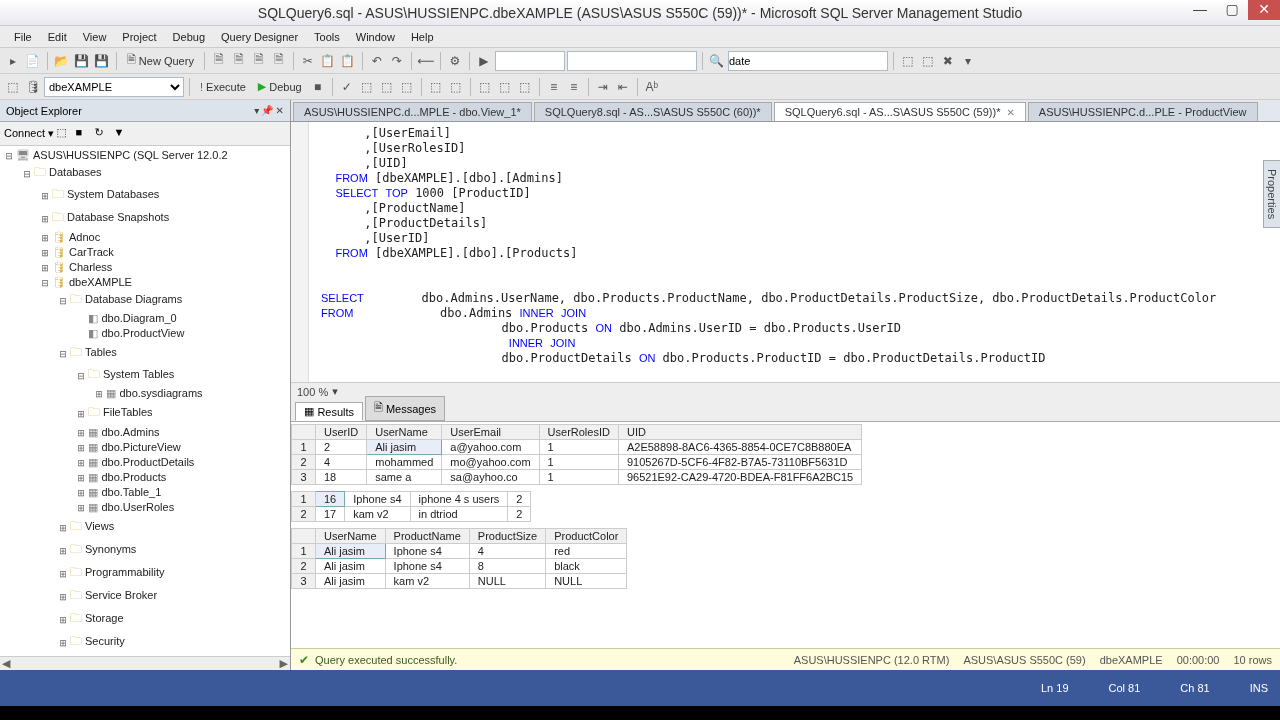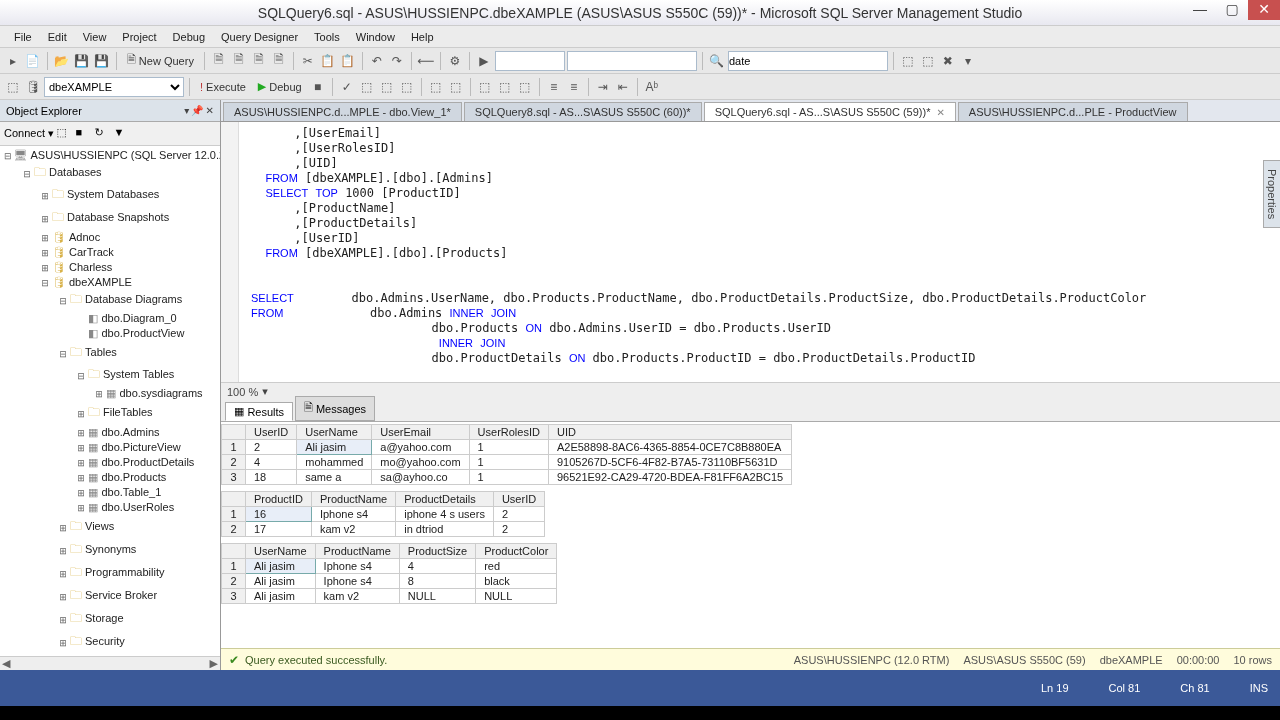--- a/index.html
+++ b/index.html
@@ -17,21 +17,21 @@
 .menubar span { padding:2px 8px; cursor:pointer; color:#222; }
 
 .toolbar { height:26px; background:#e8e8e8; display:flex; align-items:center; padding:0 4px; border-bottom:1px solid #ccc; gap:2px; }
 .toolbar .ico { width:18px; height:18px; display:inline-flex; align-items:center; justify-content:center; font-size:12px; color:#555; cursor:pointer; }
 .toolbar .sep { width:1px; height:18px; background:#bbb; margin:0 3px; }
 .toolbar .btn-text { display:flex; align-items:center; gap:3px; padding:1px 5px; cursor:pointer; color:#333; }
 .toolbar input.combo,.toolbar select.combo { height:20px; border:1px solid #abc; background:#fff; padding:0 0; font-size:11px; }
 
 .main { flex:1; display:flex; overflow:hidden; }
 
-.objexp { width:221px; background:#fff; border-right:1px solid #999; display:flex; flex-direction:column; }
+.objexp { width:291px; background:#fff; border-right:1px solid #999; display:flex; flex-direction:column; }
 .objexp .header { height:22px; background:#dce3ea; display:flex; align-items:center; padding:0 6px; justify-content:space-between; border-bottom:1px solid #aaa; }
 .objexp .header .ctrl { display:flex; gap:2px; }
 .objexp .header .ctrl span { cursor:pointer; color:#444; font-size:10px; }
 .objexp .connectbar { height:24px; background:#f0f0f0; display:flex; align-items:center; padding:0 4px; gap:3px; border-bottom:1px solid #ccc; }
 .objexp .connectbar .ico { width:16px;height:16px; font-size:11px; }
 .tree { flex:1; overflow:auto; padding:2px 0; font-size:11px; color:#222; }
 .tree ul { list-style:none; }
 .tree li { white-space:nowrap; padding:1px 0 1px 0; }
 .tree .node { display:flex; align-items:center; gap:2px; padding-left:4px; cursor:pointer; }
 .tree .exp { width:10px; text-align:center; color:#666; font-size:9px; }
@@ -455,27 +455,20 @@
                 <td>same a</td>
                 <td>sa@ayhoo.co</td>
                 <td>1</td>
                 <td>96521E92-CA29-4720-BDEA-F81FF6A2BC15</td>
               </tr>
             </tbody>
           </table>
         <table class="grid" id="g2">
             <tbody>
               <tr>
-                <th></th>
-                <th>ProductID</th>
-                <th>ProductName</th>
-                <th>ProductDetails</th>
-                <th>UserID</th>
-              </tr>
-              <tr>
                 <td class="rownum">1</td>
                 <td class="sel">16</td>
                 <td>Iphone s4</td>
                 <td>iphone 4 s users</td>
                 <td>2</td>
               </tr>
               <tr>
                 <td class="rownum">2</td>
                 <td>17</td>
                 <td>kam v2</td>

